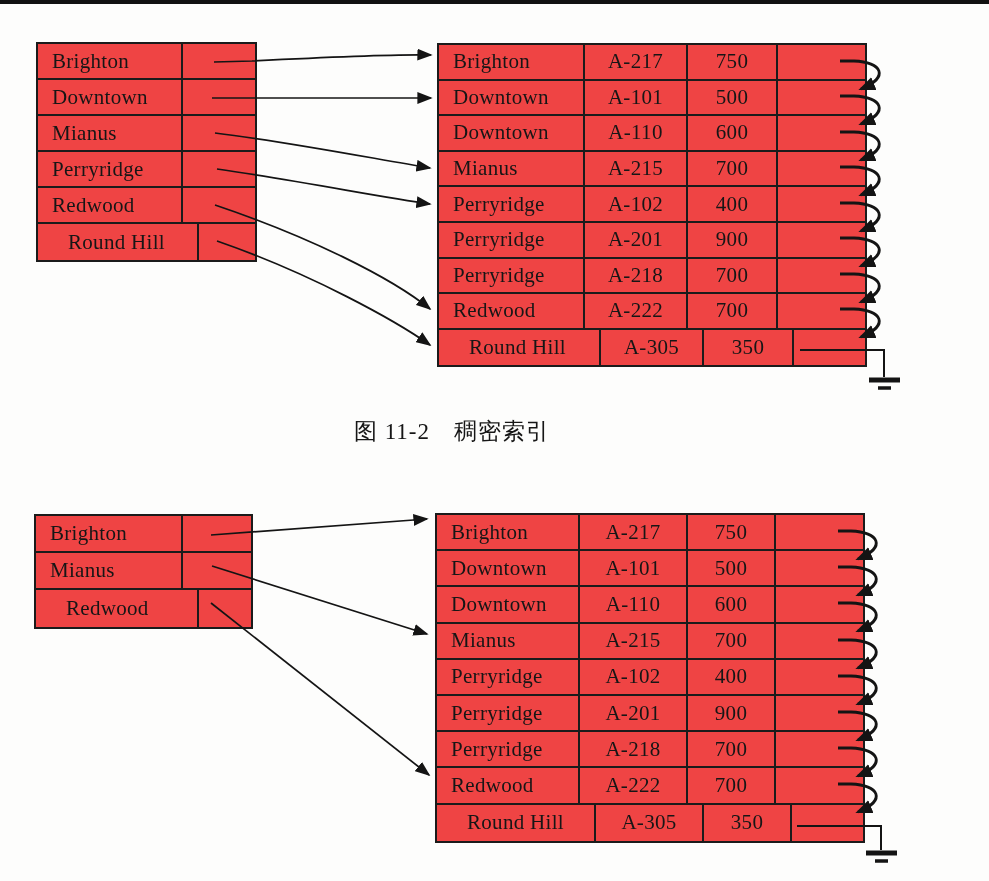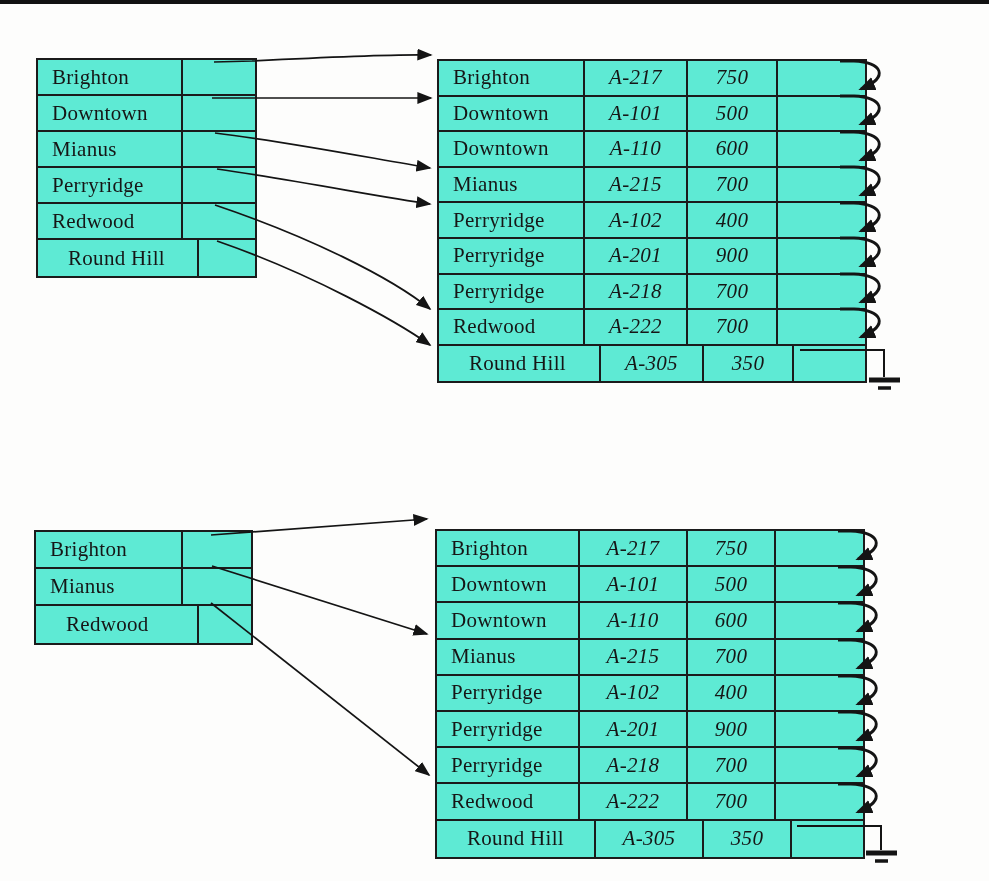--- a/index.html
+++ b/index.html
@@ -7,27 +7,27 @@
     position:relative;
     width:989px;height:881px;
     background:#fdfdfc;
     font-family:"Liberation Serif", serif;
     color:#161616;
     overflow:hidden;
   }
   .top-edge{position:absolute;left:0;top:0;width:989px;height:4px;background:#111;}
 
   
-  .tbl{position:absolute;border:2px solid #1b1b1b;background:#5eead4;box-sizing:border-box;margin-top:16px;}
+  .tbl{position:absolute;border:2px solid #1b1b1b;background:#ef4444;box-sizing:border-box;}
   .row{display:grid;box-sizing:border-box;border-bottom:2px solid #1b1b1b;}
   .row:last-child{border-bottom:none;padding-left:16px;}
   .cell{box-sizing:border-box;display:flex;align-items:center;font-size:21px;letter-spacing:.3px;}
   .cell.rb{border-right:2px solid #1b1b1b;}
   .cell.name{padding-left:14px;justify-content:flex-start;}
-  .cell.mid{justify-content:center;font-style:italic;}
+  .cell.mid{justify-content:center;}
 
   
   .idx-top{left:36px;top:42px;}
   .idx-top .row{grid-template-columns:145px 56px;height:36px;}
   
   .file-top{left:437px;top:43px;}
   .file-top .row{grid-template-columns:146px 103px 90px 71px;height:35.6px;}
 
   
   .idx-bot{left:34px;top:514px;}
@@ -127,20 +127,21 @@
       <div class="cell"></div>
     </div>
     <div class="row">
       <div class="cell name rb">Round Hill</div>
       <div class="cell mid rb">A-305</div>
       <div class="cell mid rb">350</div>
       <div class="cell"></div>
     </div>
   </div>
 
+  <div class="caption">图 11-2　稠密索引</div>
 
   <div class="tbl idx-bot">
     <div class="row">
       <div class="cell name rb">Brighton</div>
       <div class="cell"></div>
     </div>
     <div class="row">
       <div class="cell name rb">Mianus</div>
       <div class="cell"></div>
     </div>

